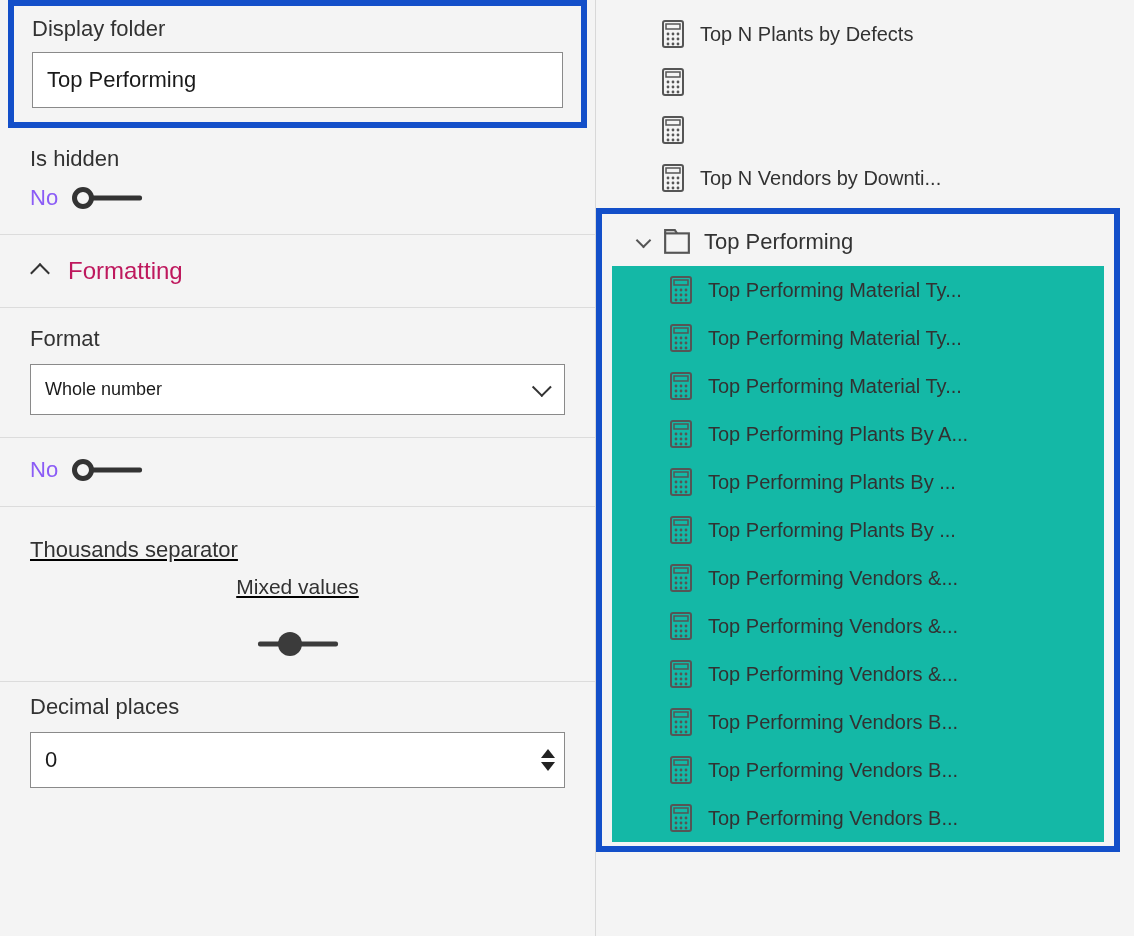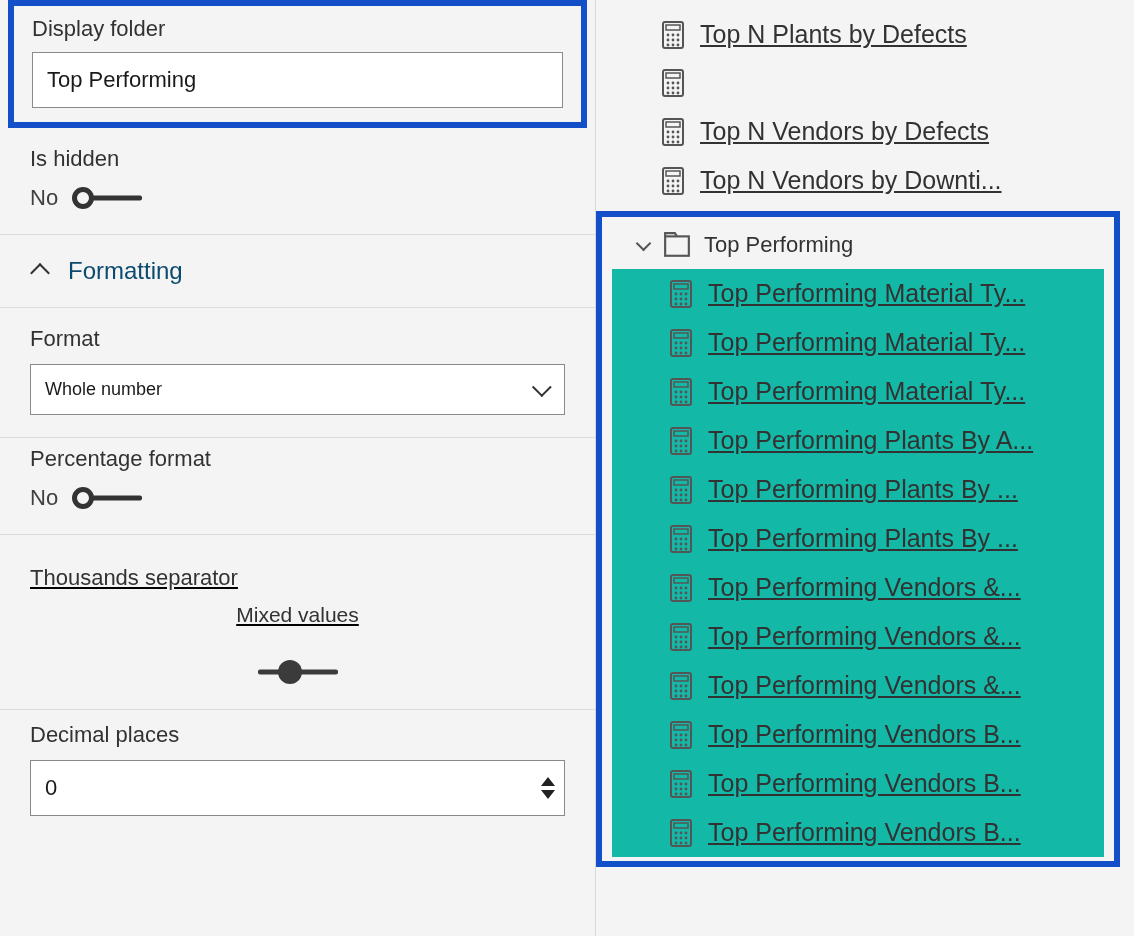--- a/index.html
+++ b/index.html
@@ -52,21 +52,21 @@
   }
   .highlight-box-1 .label { margin-bottom: 10px; }
   .toggle-row {
     display: flex;
     align-items: center;
     gap: 14px;
     margin-top: 10px;
   }
   .toggle-text {
     font-size: 22px;
-    color: #404040;
+    color: #8b5cf6;
   }
   .toggle {
     width: 70px;
     height: 28px;
     position: relative;
     cursor: pointer;
   }
   .toggle .track {
     position: absolute;
     top: 50%;
@@ -108,21 +108,21 @@
     width: 12px;
     height: 12px;
     border-left: 2px solid #333;
     border-top: 2px solid #333;
     transform: rotate(45deg);
     top: 4px;
     left: 3px;
   }
   .collapser .title {
     font-size: 24px;
-    color: #0c4a6e;
+    color: #be185d;
   }
   .select {
     position: relative;
     width: 100%;
   }
   .select .select-box {
     border: 1px solid #8a8a8a;
     background: #fff;
     padding: 14px 14px;
     font-size: 18px;
@@ -201,27 +201,26 @@
 
   
   .field-list {
     padding: 0 10px;
   }
   .field-row {
     display: flex;
     align-items: center;
     gap: 16px;
     padding: 10px 8px 10px 56px;
-    font-size: 25px;
+    font-size: 20px;
     color: #323232;
     cursor: pointer;
     white-space: nowrap;
     overflow: hidden;
     text-overflow: ellipsis;
-    text-decoration: underline;
   }
   .field-row.selected {
     background: #14b8a6;
     justify-content: center;
   }
   .measure-icon {
     flex-shrink: 0;
   }
   .folder-row {
     display: flex;
@@ -290,21 +289,20 @@
     <div class="label">Format</div>
     <div class="select">
       <div class="select-box">
         <span>Whole number</span>
         <div class="chev"></div>
       </div>
     </div>
   </div>
 
   <div class="section" style="padding-top:8px;">
-    <div class="label">Percentage format</div>
     <div class="toggle-row">
       <div class="toggle-text">No</div>
       <div class="toggle">
         <div class="track"></div>
         <div class="thumb"></div>
       </div>
     </div>
   </div>
 
   <div class="section" style="padding-top:30px;text-decoration:underline;">
@@ -341,21 +339,20 @@
       </div>
       <div class="field-row">
         <svg class="measure-icon" width="22" height="28">
           <use href="#calc"></use>
         </svg>
       </div>
       <div class="field-row">
         <svg class="measure-icon" width="22" height="28">
           <use href="#calc"></use>
         </svg>
-        <span class="field-txt">Top N Vendors by Defects</span>
       </div>
       <div class="field-row">
         <svg class="measure-icon" width="22" height="28">
           <use href="#calc"></use>
         </svg>
         <span class="field-txt">Top N Vendors by Downti...</span>
       </div>
     </div>
 
   <div class="highlight-box-2">

